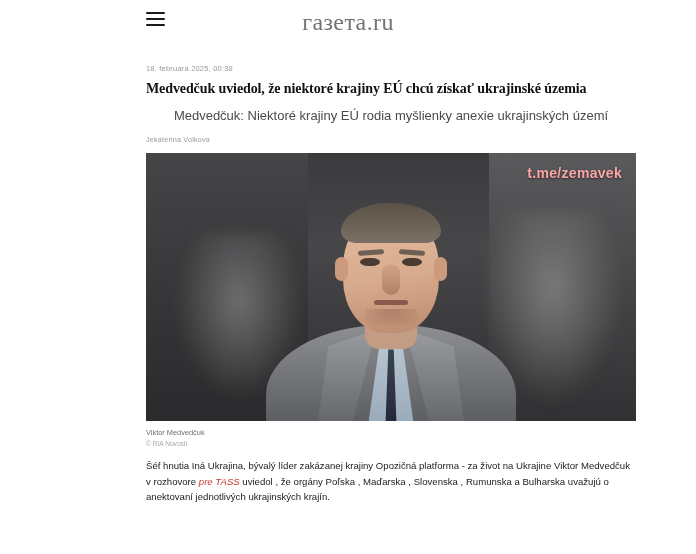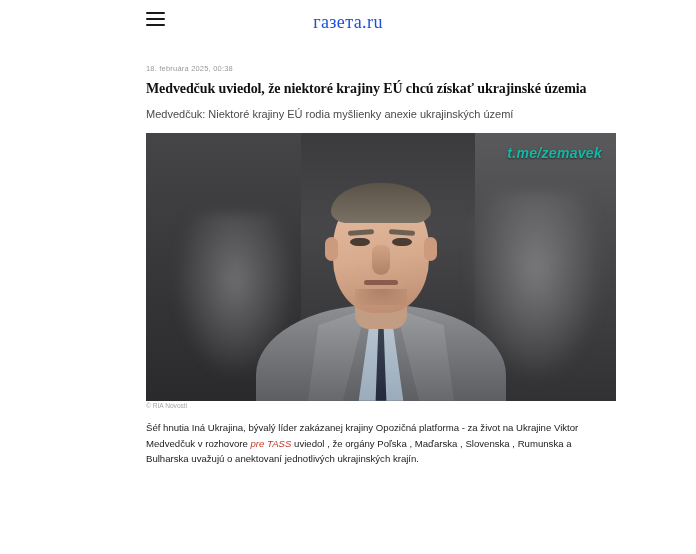--- a/index.html
+++ b/index.html
@@ -41,51 +41,52 @@
   }
   .burger span {
     display: block;
     height: 2px;
     width: 100%;
     background: #1a1a1a;
     border-radius: 1px;
   }
   .brand {
     font-family: "Liberation Serif", serif;
-    font-size: 18px;
+    font-size: 24px;
     letter-spacing: 0.4px;
-    color: #1d4ed8;
+    color: #737373;
     font-weight: 400;
   }
   
   .article {
-    padding: 0 80px 0 146px;
+    padding: 0 60px 0 146px;
     box-sizing: border-box;
   }
   .date {
     font-size: 7.5px;
     color: #9a9a9a;
     letter-spacing: 0.2px;
     margin-top: 20px;
     margin-bottom: 7px;
   }
   h1.headline {
     font-family: "Liberation Serif", serif;
     font-size: 14px;
     line-height: 1.28;
     color: #111111;
     font-weight: 700;
     margin: 0 0 9px 0;
     letter-spacing: -0.1px;
   }
   .subhead {
-    font-size: 11px;
+    font-size: 13px;
     line-height: 1.35;
     color: #4a4a4a;
     margin: 0 0 11px 0;
+    text-align: center;
   }
   .author {
     font-size: 7.2px;
     color: #9a9a9a;
     margin: 0 0 9px 0;
     letter-spacing: 0.2px;
   }
   
   .photo-wrap {
     position: relative;
@@ -269,26 +270,25 @@
     left: 50%;
     margin-left: -26px;
     width: 52px;
     height: 16px;
     background: radial-gradient(ellipse at 50% 0%, rgba(120,80,60,0.35), rgba(120,80,60,0));
   }
   .watermark {
     position: absolute;
     right: 14px;
     top: 12px;
-    color: #14b8a6;
+    color: #fca5a5;
     font-size: 14px;
     font-weight: 700;
     letter-spacing: 0.3px;
     text-shadow: 0 1px 2px rgba(0,0,0,0.55);
-    font-style: italic;
   }
   
   .caption {
     font-size: 7.4px;
     color: #6d6d6d;
     margin-top: 6px;
     line-height: 1.5;
   }
   .credit {
     font-size: 6.6px;
@@ -323,20 +323,21 @@
   </div>
 
   <div class="article">
 
     <div class="date">18. februára 2025, 00:38</div>
 
     <h1 class="headline">Medvedčuk uviedol, že niektoré krajiny EÚ chcú získať ukrajinské územia</h1>
 
     <div class="subhead">Medvedčuk: Niektoré krajiny EÚ rodia myšlienky anexie ukrajinských území</div>
 
+    <div class="author">Jekaterina Volkova</div>
 
     <div class="photo-wrap">
       <div class="bg-room"></div>
       <div class="bg-panel-left"></div>
       <div class="bg-panel-right"></div>
       <div class="bg-blur-shape"></div>
       <div class="bg-blur-shape2"></div>
 
       <div class="person">
         <div class="shoulders"></div>
@@ -354,18 +355,19 @@
         <div class="eye-l"></div>
         <div class="eye-r"></div>
         <div class="nose"></div>
         <div class="mouth"></div>
         <div class="chin-shadow"></div>
       </div>
 
       <div class="watermark">t.me/zemavek</div>
     </div>
 
+    <div class="caption">Viktor Medvedčuk</div>
     <div class="credit">© RIA Novosti</div>
 
     <p class="body-text"><span>Šéf hnutia Iná Ukrajina, bývalý líder zakázanej  krajiny Opozičná platforma - za život na Ukrajine Viktor Medvedčuk v rozhovore </span><a href="#">pre TASS</a><span> uviedol , že orgány Poľska , Maďarska , Slovenska , Rumunska a Bulharska uvažujú o anektovaní jednotlivých ukrajinských krajín.</span></p>
 
   </div>
 </div>
 
 </body></html>

